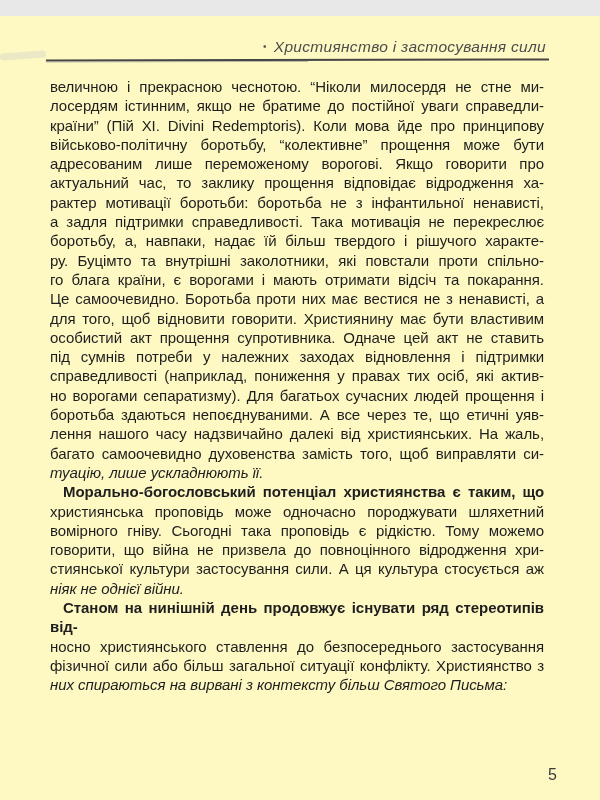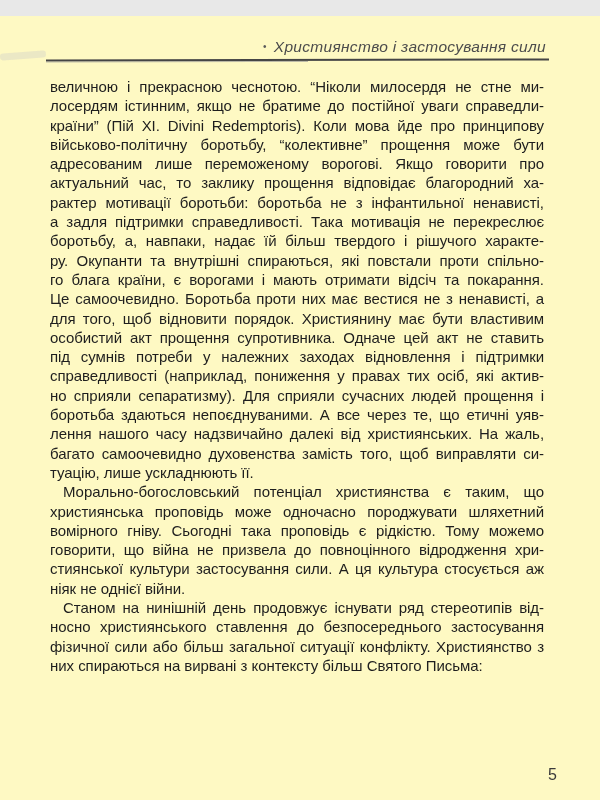--- a/index.html
+++ b/index.html
@@ -71,23 +71,25 @@
     letter-spacing: -0.05px;
   }
   .para { margin: 0; }
   .line {
     text-align: justify;
     text-align-last: justify;
     min-height: 19.3px;
   }
   .line.last {
     text-align-last: left;
+    font-style: italic;
   }
   .line.indent {
     text-indent: 13px;
+    font-weight: bold;
   }
   .page-number {
     position: absolute;
     top: 750px;
     right: 43px;
     font-size: 16px;
     color: #3a3a3a;
   }
 </style>
 </head>
@@ -102,32 +104,32 @@
   <div class="scan-smudge"></div>
   <div class="head-rule"></div>
 
   <div class="body-text">
       <div class="para">
         <div class="line">величною і прекрасною чеснотою. “Ніколи милосердя не стне ми-</div>
         <div class="line">лосердям істинним, якщо не братиме до постійної уваги справедли-</div>
         <div class="line">країни” (Пій XI. Divini Redemptoris). Коли мова йде про принципову</div>
         <div class="line">військово-політичну боротьбу, “колективне” прощення може бути</div>
         <div class="line">адресованим лише переможеному ворогові. Якщо говорити про</div>
-        <div class="line">актуальний час, то заклику прощення відповідає благородний ха-</div>
+        <div class="line">актуальний час, то заклику прощення відповідає відродження ха-</div>
         <div class="line">рактер мотивації боротьби: боротьба не з інфантильної ненависті,</div>
         <div class="line">а задля підтримки справедливості. Така мотивація не перекреслює</div>
         <div class="line">боротьбу, а, навпаки, надає їй більш твердого і рішучого характе-</div>
-        <div class="line">ру. Окупанти та внутрішні спираються, які повстали проти спільно-</div>
+        <div class="line">ру. Буцімто та внутрішні заколотники, які повстали проти спільно-</div>
         <div class="line">го блага країни, є ворогами і мають отримати відсіч та покарання.</div>
         <div class="line">Це самоочевидно. Боротьба проти них має вестися не з ненависті, а</div>
-        <div class="line">для того, щоб відновити порядок. Християнину має бути властивим</div>
+        <div class="line">для того, щоб відновити говорити. Християнину має бути властивим</div>
         <div class="line">особистий акт прощення супротивника. Одначе цей акт не ставить</div>
         <div class="line">під сумнів потреби у належних заходах відновлення і підтримки</div>
         <div class="line">справедливості (наприклад, пониження у правах тих осіб, які актив-</div>
-        <div class="line">но сприяли сепаратизму). Для сприяли сучасних людей прощення і</div>
+        <div class="line">но ворогами сепаратизму). Для багатьох сучасних людей прощення і</div>
         <div class="line">боротьба здаються непоєднуваними. А все через те, що етичні уяв-</div>
         <div class="line">лення нашого часу надзвичайно далекі від християнських. На жаль,</div>
         <div class="line">багато самоочевидно духовенства замість того, щоб виправляти си-</div>
         <div class="line last">туацію, лише ускладнюють її.</div>
       </div>
       <div class="para">
         <div class="line indent">Морально-богословський потенціал християнства є таким, що</div>
         <div class="line">християнська проповідь може одночасно породжувати шляхетний</div>
         <div class="line">вомірного гніву. Сьогодні така проповідь є рідкістю. Тому можемо</div>
         <div class="line">говорити, що війна не призвела до повноцінного відродження хри-</div>

